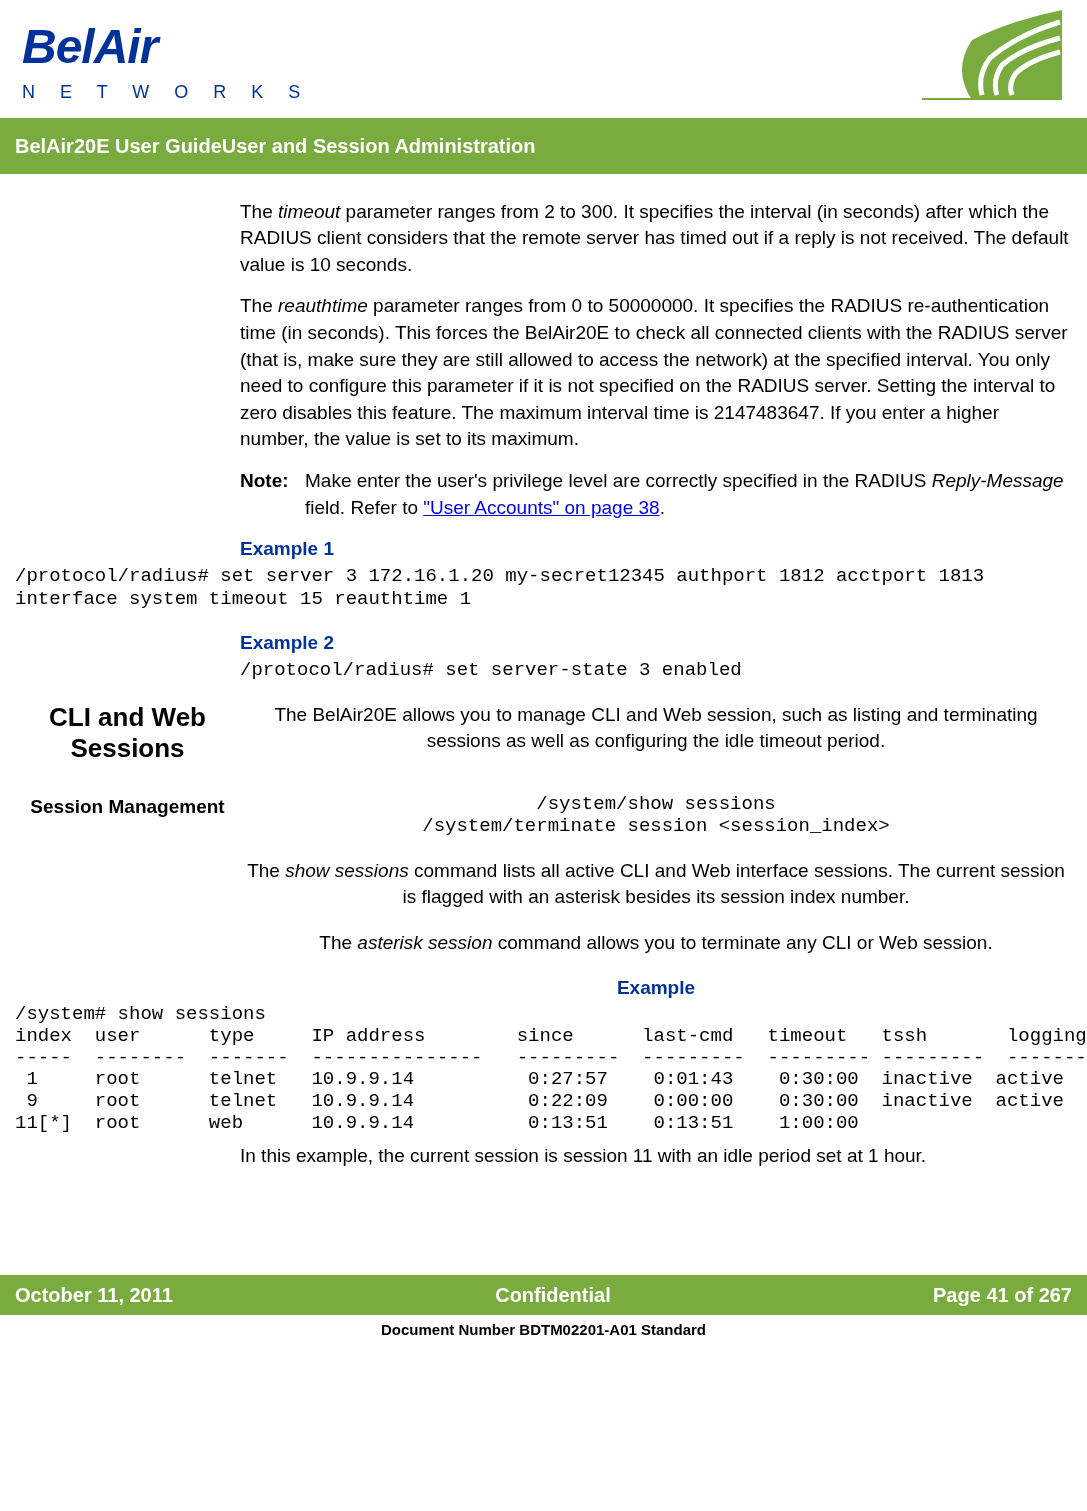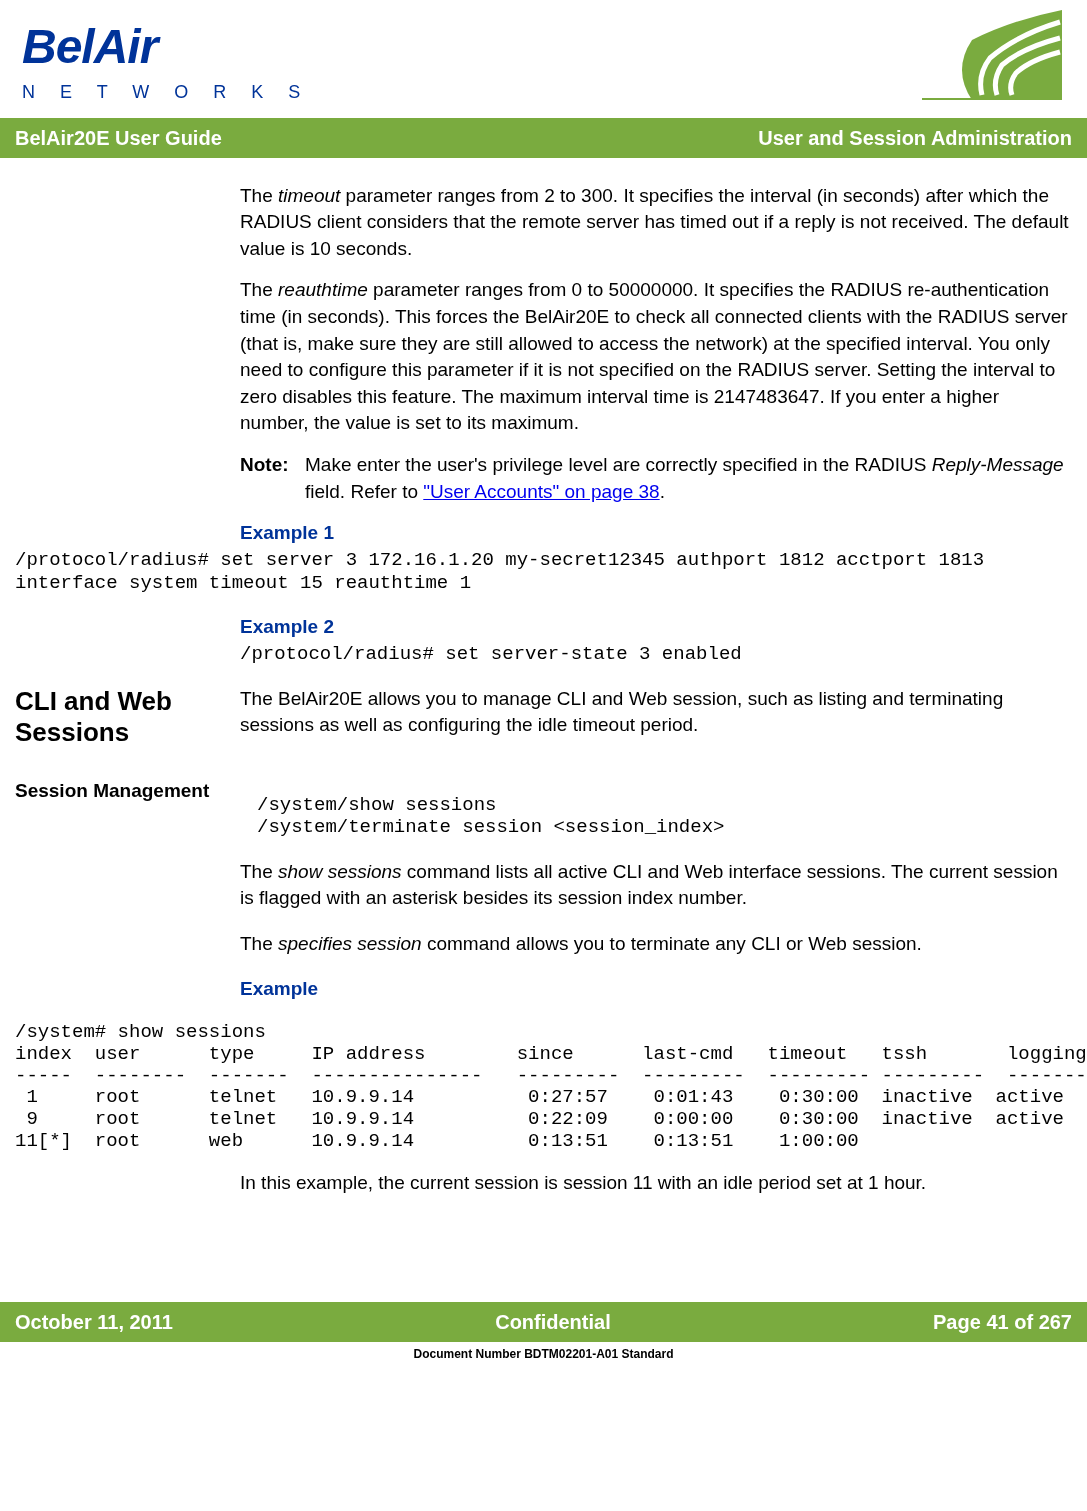--- a/index.html
+++ b/index.html
@@ -34,23 +34,23 @@
       color: #003399;
       letter-spacing: 10px;
       font-weight: 300;
     }
     .corner-graphic {
       margin-right: 10px;
     }
     .green-bar {
       background: #7AAB3F;
       color: white;
-      padding: 6px 15px;
-      display: flex;
-      justify-content: space-between;
+      padding: 14px 15px;
+      display: flex;
+      justify-content: flex-start;
       font-size: 20px;
       font-weight: 600;
     }
     .content {
       padding: 10px 15px;
     }
     .body-text {
       margin-left: 225px;
       margin-top: 15px;
     }
@@ -86,20 +86,21 @@
     .mono-full {
       font-family: "Courier New", monospace;
       font-size: 19px;
       white-space: pre-wrap;
       line-height: 1.2;
       margin: 0;
     }
     .section-row {
       display: flex;
       margin-top: 20px;
+      text-align: center;
     }
     .section-label {
       min-width: 225px;
       max-width: 225px;
       font-weight: bold;
       font-size: 26px;
       line-height: 1.2;
     }
     .subsection-label {
       min-width: 225px;
@@ -108,35 +109,35 @@
       font-size: 19px;
     }
     .section-body {
       flex: 1;
     }
     .pre-block {
       font-family: "Courier New", monospace;
       font-size: 19px;
       white-space: pre;
       line-height: 1.15;
-      margin: 17px;
+      margin: 0;
     }
     .footer-green {
       background: #7AAB3F;
       color: white;
       padding: 6px 15px;
       display: flex;
       justify-content: space-between;
       font-size: 20px;
       font-weight: 600;
       margin-top: 80px;
     }
     .footer-doc {
       text-align: center;
-      font-size: 12px;
+      font-size: 15px;
       font-weight: 600;
       padding: 4px 16px;
     }
   </style>
 </head>
 <body>
 
 <div class="header">
   <div class="logo">
     <span class="logo-main">BelAir</span>
@@ -192,21 +193,21 @@
 
   <div class="section-row">
     <div class="subsection-label">Session Management</div>
     <div class="section-body">
       <div class="pre-block">/system/show sessions
 /system/terminate session &lt;session_index&gt;</div>
       <p style="margin-top:20px;">
         <span>The </span><span class="italic-term">show sessions</span><span> command lists all active CLI and Web interface sessions. The current session is flagged with an asterisk besides its session index number.</span>
       </p>
       <p>
-        <span>The </span><span class="italic-term">specifies session</span><span> command allows you to terminate any CLI or Web session.</span>
+        <span>The </span><span class="italic-term">asterisk session</span><span> command allows you to terminate any CLI or Web session.</span>
       </p>
       <div class="example-heading">Example</div>
     </div>
   </div>
 
   <div class="pre-block" style="margin-left:0;">/system# show sessions
 index  user      type     IP address        since      last-cmd   timeout   tssh       logging
 -----  --------  -------  ---------------   ---------  ---------  --------- ---------  ---------
  1     root      telnet   10.9.9.14          0:27:57    0:01:43    0:30:00  inactive  active
  9     root      telnet   10.9.9.14          0:22:09    0:00:00    0:30:00  inactive  active

